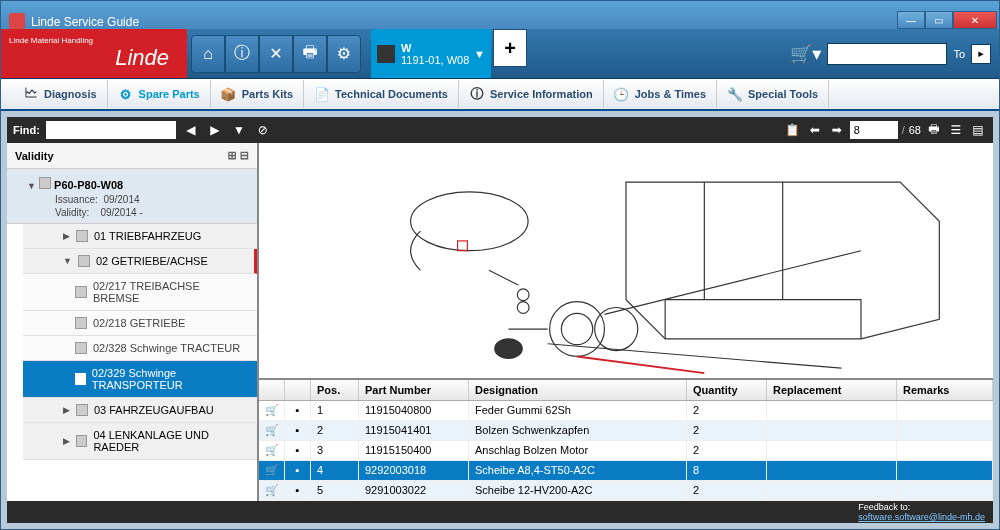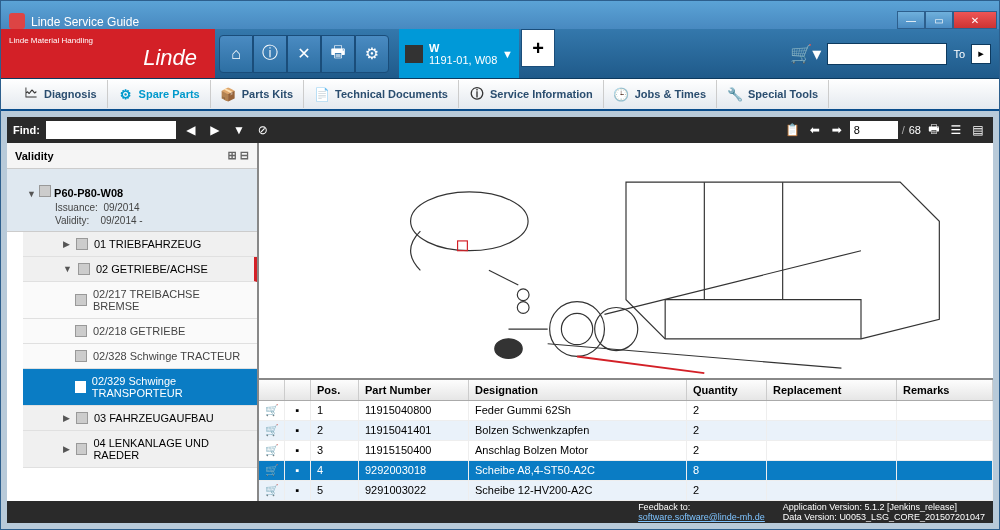--- a/index.html
+++ b/index.html
@@ -7,21 +7,21 @@
 
 .window-frame { border: 1px solid #2d5f8d; height: 100%; display: flex; flex-direction: column; }
 .titlebar { height: 28px; background: linear-gradient(#5ba3d6, #4889c0); display: flex; align-items: flex-end; padding: 0 2px; color: #fff; font-size: 12px; }
 .titlebar-icon { width: 16px; height: 16px; background: #d44; border-radius: 3px; margin: 0 6px; }
 .titlebar-title { flex: 1; }
 .win-btns { display: flex; gap: 0; }
 .win-btn { width: 28px; height: 18px; background: linear-gradient(#6fb0dc, #4a8bc2); border: 1px solid #2d5f8d; display: flex; align-items: center; justify-content: center; font-size: 10px; color: #fff; cursor: pointer; }
 .win-btn.close { background: linear-gradient(#e55, #c33); width: 44px; }
 
 .header { height: 50px; background: linear-gradient(#3478ac, #1f5a8a); display: flex; align-items: stretch; border-bottom: 1px solid #0d3a5f; }
-.brand { width: 214px; background: #d32027; display: flex; flex-direction: column; justify-content: center; padding: 4px 8px; }
+.brand { width: 186px; background: #d32027; display: flex; flex-direction: column; justify-content: center; padding: 4px 8px; }
 .brand-sub { color: #fff; font-size: 8px; }
 .brand-logo { color: #fff; font-size: 22px; font-style: italic; font-weight: normal; text-align: right; padding-right: 10px; }
 
 .maintools { display: flex; align-items: center; padding: 0 4px; gap: 0; }
 .mtool { width: 34px; height: 38px; background: linear-gradient(#4a8bc2, #2d6fa3); border: 1px solid #1a4d7a; display: flex; align-items: center; justify-content: center; color: #fff; font-size: 16px; cursor: pointer; }
 .mtool:first-child { border-radius: 4px 0 0 4px; }
 .mtool:last-child { border-radius: 0 4px 4px 0; }
 
 .vehicle-tab { margin-left: 6px; width: 120px; background: #0099d8; display: flex; align-items: center; padding: 4px 6px; color: #fff; font-size: 11px; cursor: pointer; position: relative; }
 .vehicle-tab .vicon { width: 18px; height: 18px; background: #333; margin-right: 6px; }
@@ -52,21 +52,21 @@
 .page-input { width: 48px; height: 18px; background: #fff; color: #000; border: none; font-size: 11px; padding: 0 4px; }
 .page-sep { color: #aaa; }
 
 .content-row { flex: 1; display: flex; background: #fff; overflow: hidden; }
 
 .sidebar { width: 252px; background: #fff; border-right: 2px solid #888; display: flex; flex-direction: column; overflow-y: auto; }
 .side-head { height: 26px; background: #f5f5f5; border-bottom: 1px solid #ccc; display: flex; align-items: center; padding: 0 8px; font-size: 11px; font-weight: bold; justify-content: space-between; }
 .side-head-icons { display: flex; gap: 3px; font-size: 11px; color: #666; }
 
 .tree { font-size: 11px; }
-.tree-root { background: #dfe8f0; padding: 16px 8px 4px 20px; border-bottom: 1px solid #ccc; }
+.tree-root { background: #dfe8f0; padding: 8px 8px 4px 20px; border-bottom: 1px solid #ccc; }
 .tree-root .rname { font-weight: bold; }
 .tree-root .rinfo { padding-left: 28px; color: #444; font-size: 10px; line-height: 13px; margin-top: 2px; }
 .tree-item { padding: 6px 8px 6px 28px; border-bottom: 1px solid #e0e0e0; cursor: pointer; display: flex; align-items: center; gap: 6px; margin-left: 16px; }
 .tree-item.l2 { padding-left: 40px; background: #f0f0f0; }
 .tree-item.l2.active-parent { border-right: 3px solid #d32027; }
 .tree-item.l3 { padding-left: 52px; background: #fafafa; color: #444; }
 .tree-item.selected { background: #0a7cc4; color: #fff; }
 .tree-arrow { font-size: 9px; color: #555; }
 .tree-arrow.down::before { content: "▼"; }
 .tree-arrow.right::before { content: "▶"; }
@@ -337,19 +337,15 @@
           </div>
         </div>
       </div>
     </div>
 
     <div class="footer">
       <div class="fblock">
         <span>Feedback to:</span><br>
         <a>software.software@linde-mh.de</a>
       </div>
-      <div class="fblock">
-        <span>Application Version:</span> <span>5.1.2 [Jenkins_release]</span><br>
-        <span>Data Version:</span> <span>U0053_LSG_CORE_201507201047</span>
-      </div>
     </div>
   </div>
 </div>
 
 </body></html>

